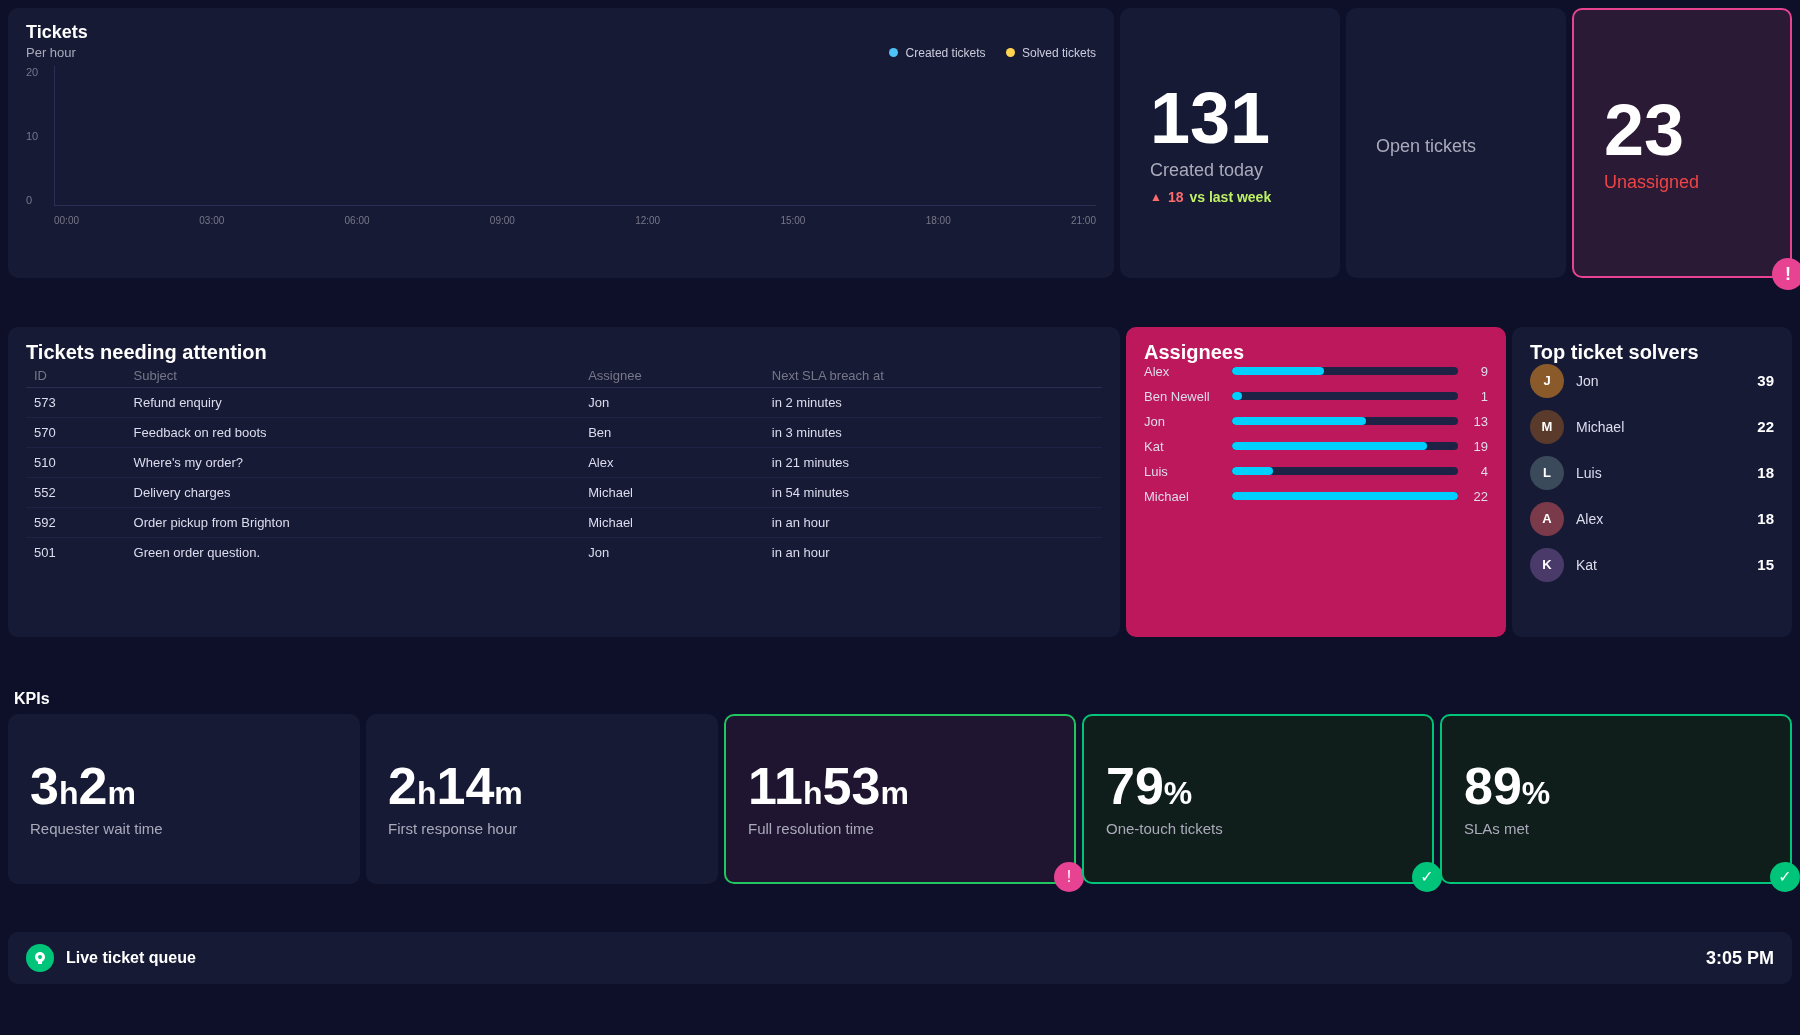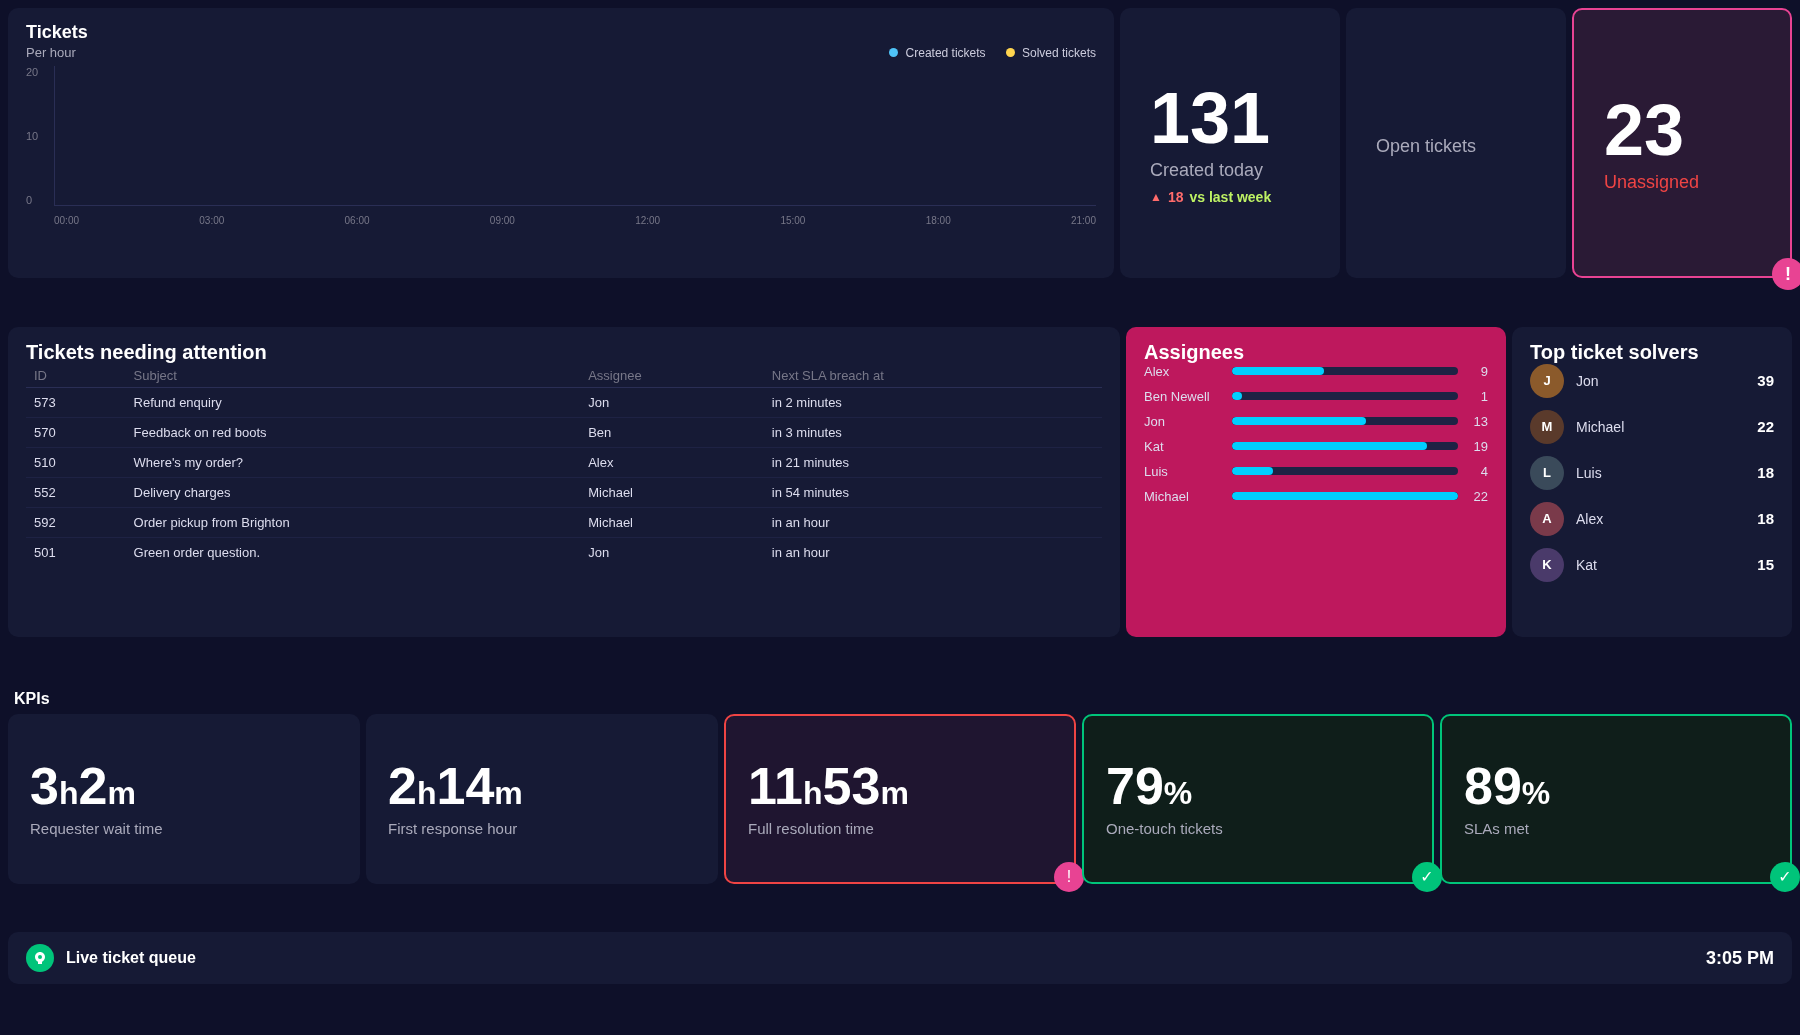--- a/index.html
+++ b/index.html
@@ -338,21 +338,21 @@
       background: #161a35;
       border-radius: 10px;
       padding: 14px 22px;
       display: flex;
       flex-direction: column;
       justify-content: center;
       position: relative;
     }
 
     .kpi-card.alert-border {
-      border: 2px solid #ef4444;
+      border: 2px solid #22c55e;
       background: #1f1530;
     }
 
     .kpi-card.good-border {
       border: 2px solid #00c47a;
       background: #0f1e1a;
     }
 
     .kpi-metric {
       font-size: 52px;

